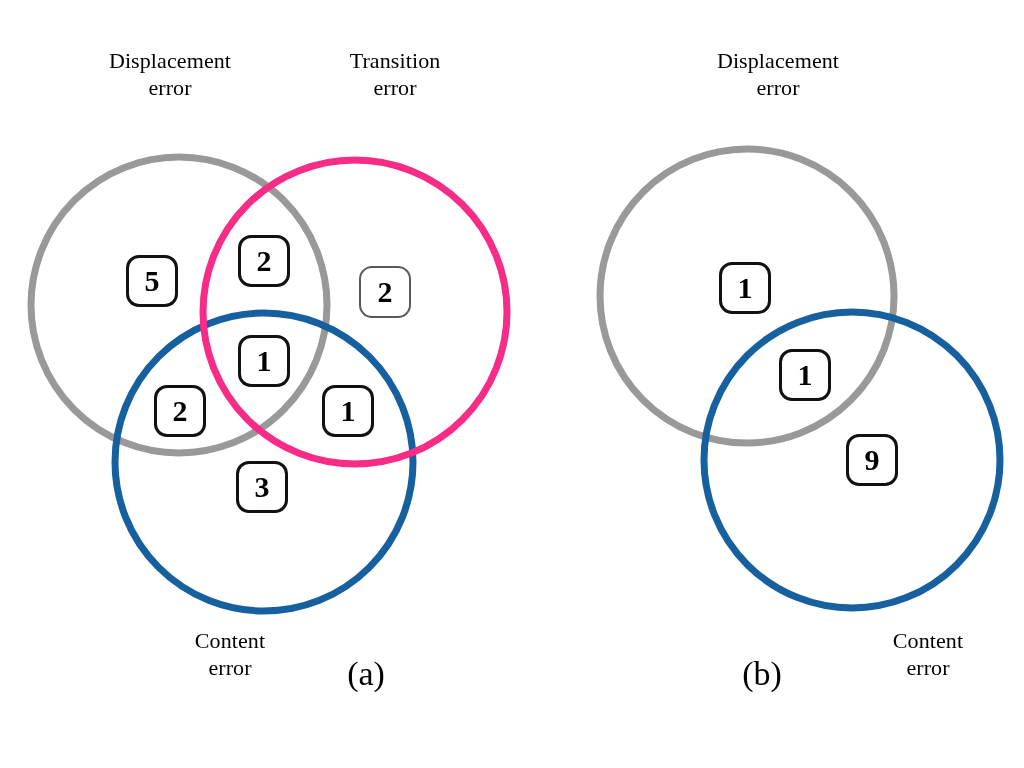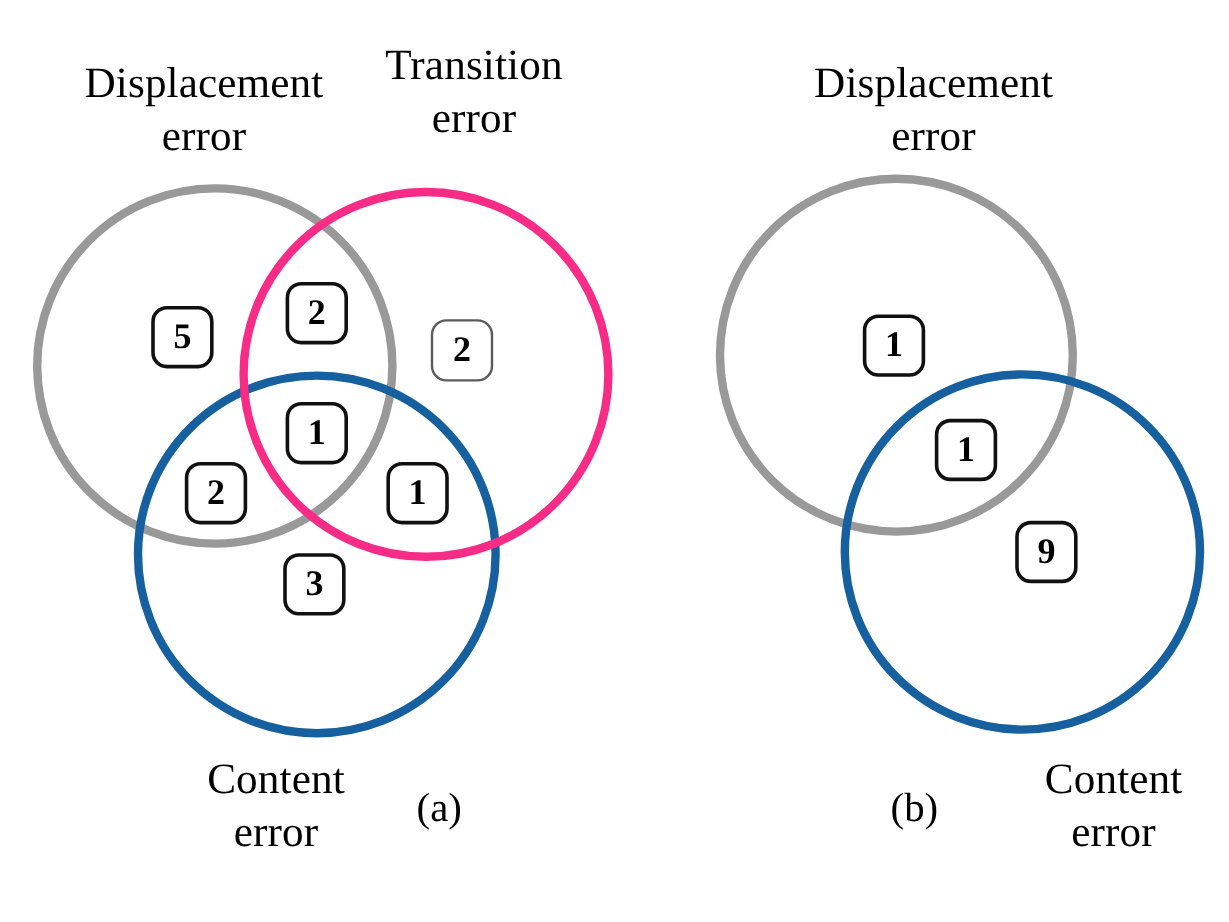--- a/index.html
+++ b/index.html
@@ -32,21 +32,21 @@
     width: 1024px;
     height: 768px;
     pointer-events: none;
   }
 
   
   .set-label {
     position: absolute;
     text-align: center;
     font-family: "Liberation Serif", "DejaVu Serif", serif;
-    font-size: 36px;
+    font-size: 22px;
     line-height: 1.22;
     font-weight: 400;
     color: #000000;
     white-space: pre-line;
     letter-spacing: 0.1px;
   }
 
   
   .fig-caption {
     position: absolute;
@@ -88,21 +88,21 @@
         <circle cx="179" cy="305" r="148" fill="none" stroke="#999999" stroke-width="7"></circle>
         <circle cx="264" cy="462" r="149" fill="none" stroke="#16609F" stroke-width="7"></circle>
         <circle cx="355" cy="312" r="152" fill="none" stroke="#F72C86" stroke-width="7"></circle>
         <circle cx="747" cy="296" r="147" fill="none" stroke="#999999" stroke-width="7"></circle>
         <circle cx="852" cy="460" r="148" fill="none" stroke="#16609F" stroke-width="7"></circle>
       </g>
   </svg>
   <div id="label-layer">
       <div class="set-label" style="left: 30px; top: 48px; width: 280px;">Displacement
 error</div>
-      <div class="set-label" style="left: 285px; top: 33px; width: 220px;">Transition
+      <div class="set-label" style="left: 285px; top: 48px; width: 220px;">Transition
 error</div>
       <div class="set-label" style="left: 125px; top: 628px; width: 210px;">Content
 error</div>
       <div class="set-label" style="left: 638px; top: 48px; width: 280px;">Displacement
 error</div>
       <div class="set-label" style="left: 823px; top: 628px; width: 210px;">Content
 error</div>
     </div>
   <div id="count-layer">
       <div class="count-box" style="left: 126px; top: 255px;">5</div>

